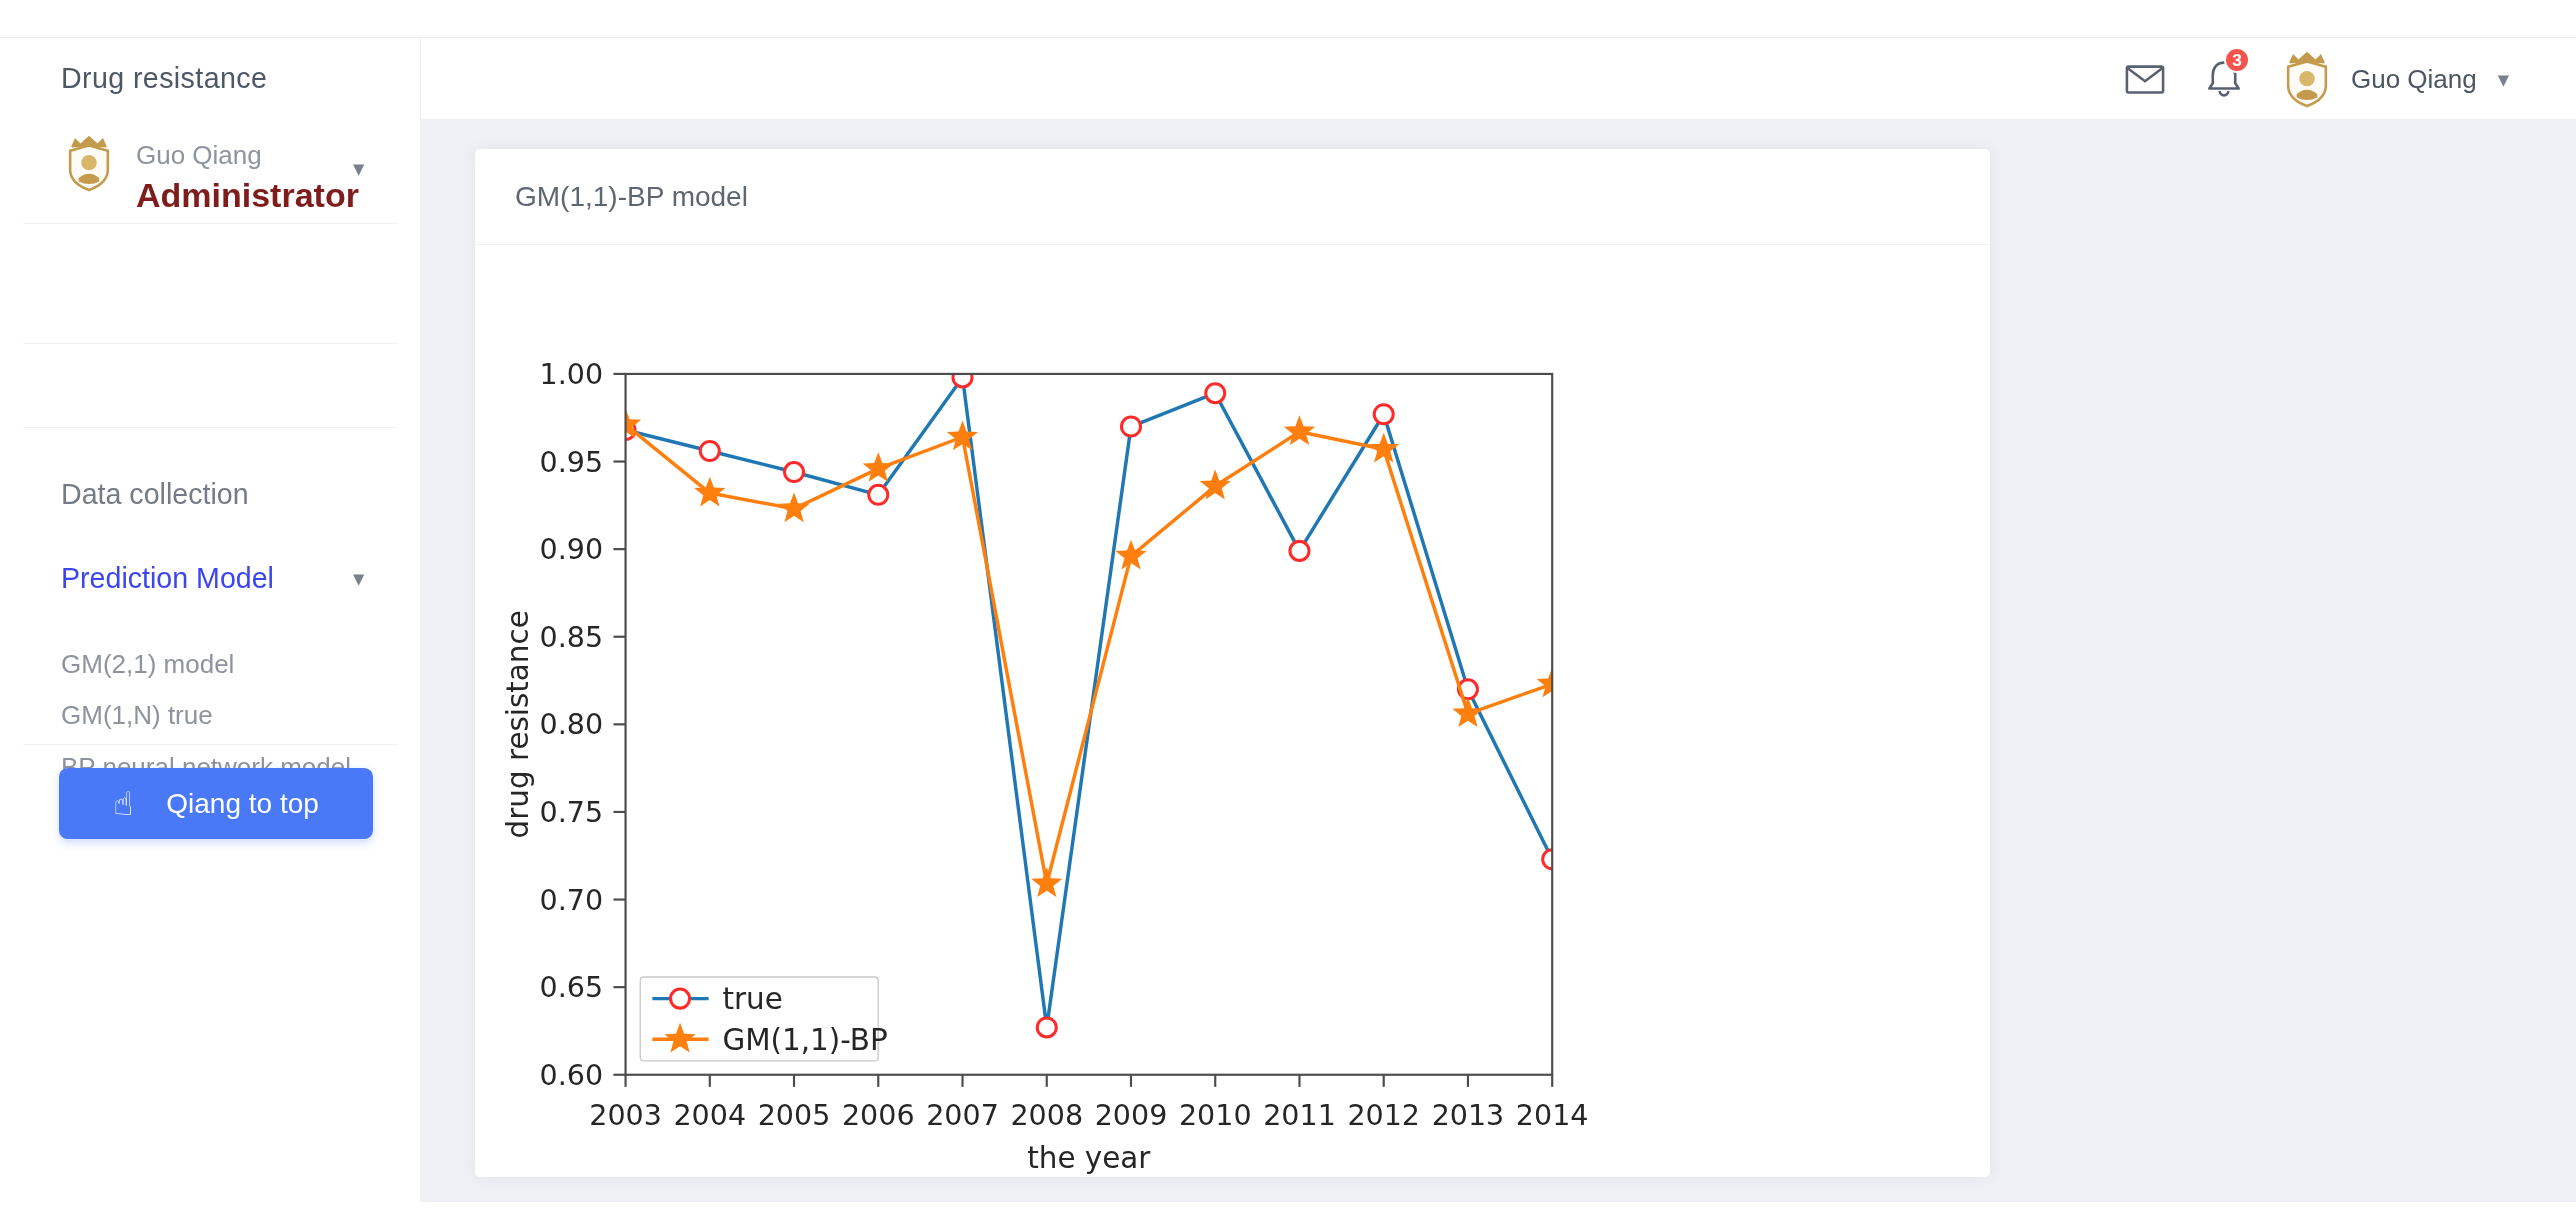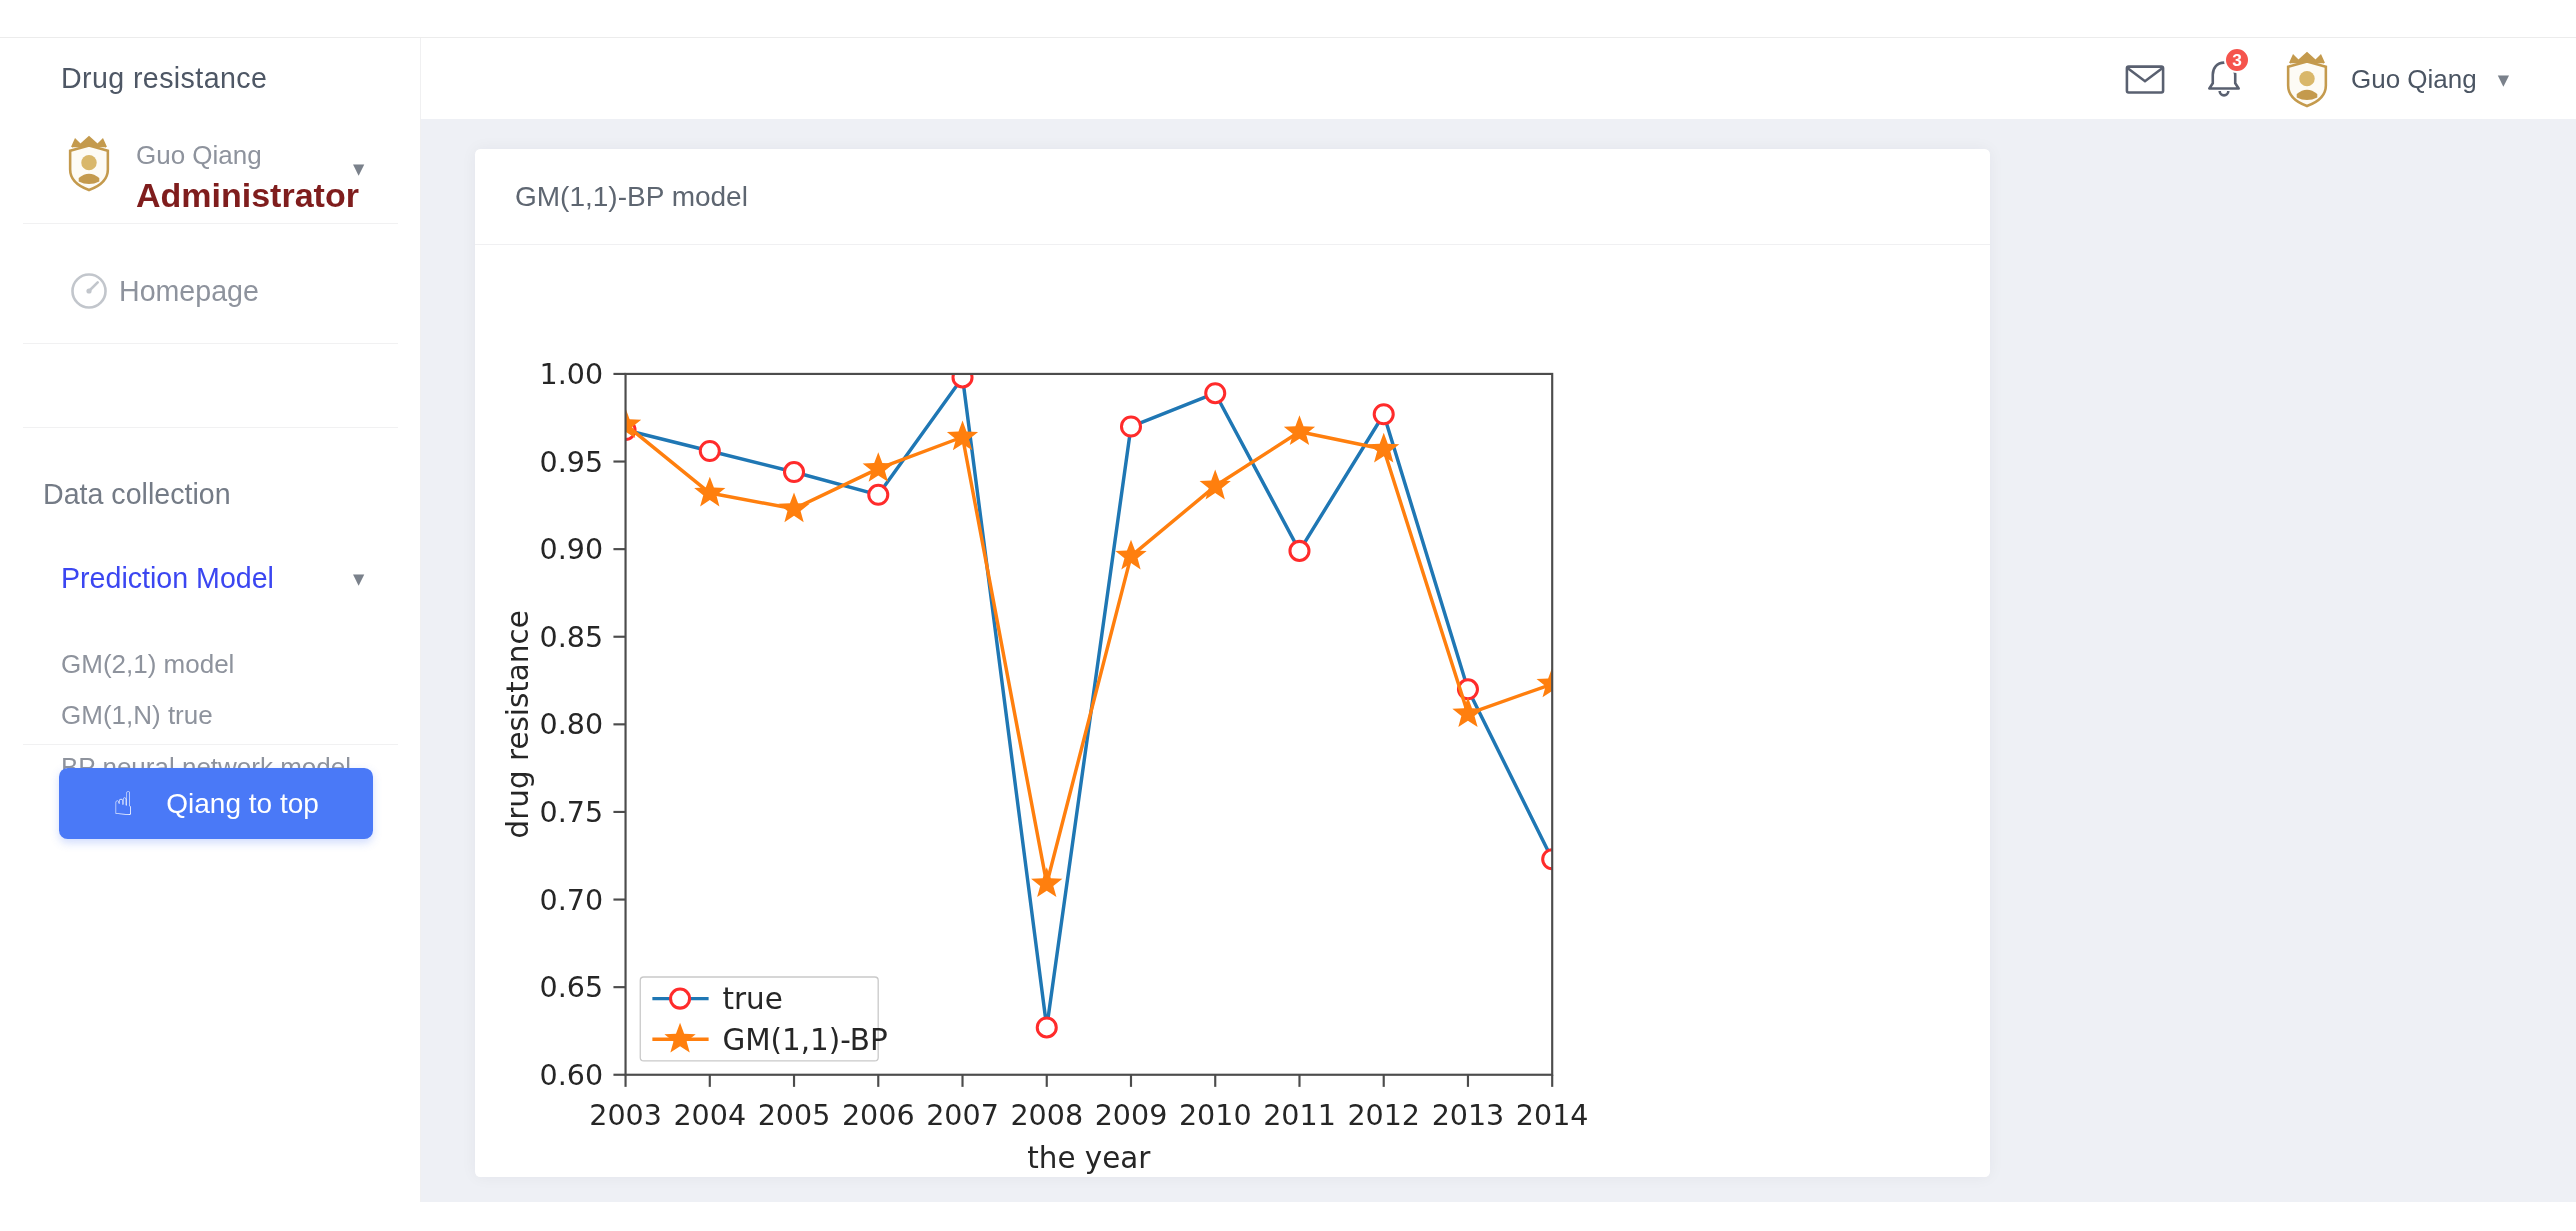--- a/index.html
+++ b/index.html
@@ -31,21 +31,21 @@
   #sidebar{position:absolute;left:0;top:119px;width:421px;height:1083px;background:#fff;
     border-right:0.9px solid #f0f0f1;box-sizing:border-box;}
   .sdiv{position:absolute;left:23.4px;width:375px;height:0;border-top:0.9px solid #f1f1f2;}
   #side-user{position:absolute;left:0;top:0;width:421px;height:104px;cursor:default;}
   #side-user .name{position:absolute;left:136px;top:21px;font-size:26px;color:#8e939d;}
   #side-user .role{position:absolute;left:136px;top:57px;font-size:34px;font-weight:bold;color:#7f1d1d;}
   #side-user .caret{position:absolute;left:353px;top:38px;cursor:pointer;}
   .nav-item{position:absolute;left:0;width:421px;cursor:pointer;}
   #nav-homepage{top:152px;height:45px;}
   #nav-homepage .lbl{position:absolute;left:119px;top:4.3px;font-size:28.6px;color:#8e939d;}
-  #nav-data{top:359px;font-size:28.6px;color:#747b86;padding-left:43px;box-sizing:border-box;}
+  #nav-data{top:359px;font-size:28.6px;color:#747b86;padding-left:61px;box-sizing:border-box;}
   #nav-prediction{top:443px;}
   #nav-prediction .lbl{position:absolute;left:61px;top:0;font-size:28.6px;font-weight:400;color:#3b46f1;}
   #nav-prediction .caret{position:absolute;left:353px;top:5.2px;}
   .sub-item{position:absolute;left:61px;font-size:26px;color:#8e939d;cursor:pointer;white-space:nowrap;}
   .sub-item.active{color:#3c49f0;}
   #back-top-btn{position:absolute;left:59px;top:649px;width:314px;height:71px;border-radius:8.7px;
     background:#4a79f7;display:flex;align-items:center;justify-content:center;cursor:pointer;
     box-shadow:0 3.5px 8.7px rgba(74,121,247,.25);}
   #back-top-btn .hand{font-family:"DejaVu Sans",sans-serif;color:#fff;font-size:33px;margin-right:33px;}
   #back-top-btn .lbl{color:#fff;font-size:28px;}
@@ -103,28 +103,20 @@
       <path d="M28 12 L50 18 L50 40 Q50 56 28 64 Q6 56 6 40 L6 18 Z" fill="#fdfbf5" stroke="#c49a4d" stroke-width="3"></path>
       <circle cx="28" cy="32" r="9" fill="#d9b76a"></circle>
       <path d="M16 50 Q28 40 40 50 L40 54 Q28 60 16 54 Z" fill="#c49a4d"></path>
     </svg>
     <span class="name">Guo Qiang</span>
     <span class="role">Administrator</span>
     <span class="caret">▾</span>
   </div>
   <div class="sdiv" style="top:104px"></div>
 
-  <div class="nav-item" id="nav-homepage">
-    <svg class="abs" style="left:69px;top:0" width="40" height="40" viewBox="0 0 46 46">
-      <circle cx="23" cy="23" r="19" fill="none" stroke="#c2c6cc" stroke-width="3"></circle>
-      <line x1="23" y1="23" x2="33" y2="13" stroke="#c2c6cc" stroke-width="3" stroke-linecap="round"></line>
-      <circle cx="23" cy="23" r="3" fill="#c2c6cc"></circle>
-    </svg>
-    <span class="lbl">Homepage</span>
-  </div>
   <div class="sdiv" style="top:224px"></div>
 
   <div class="nav-item" id="nav-data">Data collection</div>
   <div class="sdiv" style="top:308px"></div>
 
   <div class="nav-item" id="nav-prediction">
     <span class="lbl">Prediction Model</span>
     <span class="caret">▾</span>
   </div>
 

